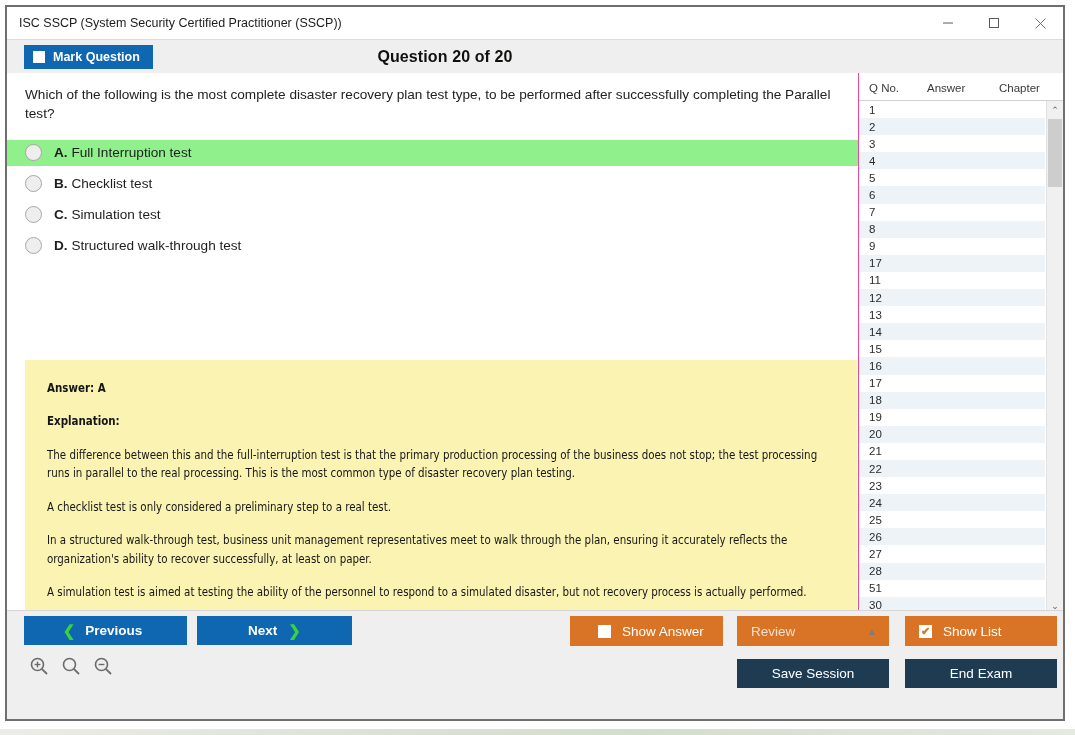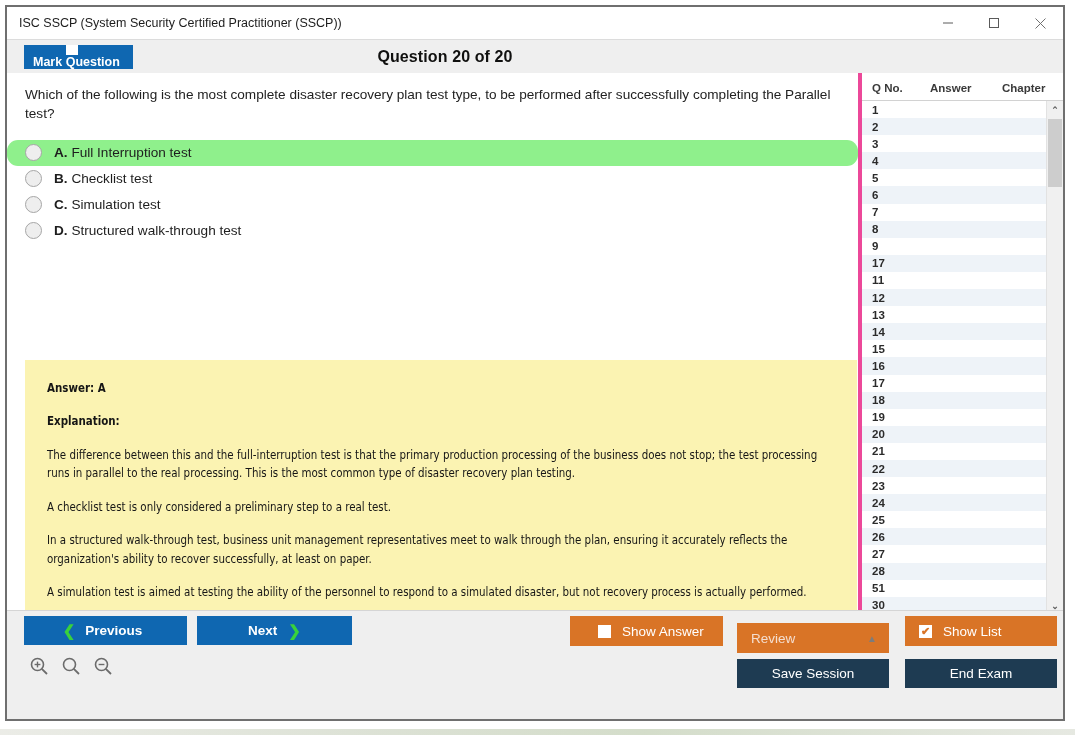--- a/index.html
+++ b/index.html
@@ -87,21 +87,20 @@
     height: 24px;
     background: #0f67b1;
     color: #ffffff;
     font-size: 12.5px;
     font-weight: bold;
     display: inline-flex;
     align-items: center;
     padding: 0 13px 0 9px;
     cursor: pointer;
     border: none;
-    flex-direction: column;
   }
   .mark-box {
     width: 12px;
     height: 12px;
     background: #ffffff;
     display: inline-block;
     margin-right: 8px;
   }
   .q-counter {
     position: absolute;
@@ -123,44 +122,43 @@
     background: #f0abfc;
   }
   .left-pane {
     width: 851px;
     position: relative;
     background: #ffffff;
   }
   .right-pane {
     width: 229px;
     background: #ffffff;
-    border-left: 4px solid #ec4899;
+    border-left: 1px solid #ec4899;
     position: relative;
-    font-weight: bold;
   }
 
   
   .question-text {
     padding: 13px 16px 0 18px;
     font-size: 13.6px;
     line-height: 1.38;
     color: #222222;
   }
 
   
   .options {
     margin-top: 16px;
   }
   .option-row {
     display: flex;
     align-items: center;
     height: 26px;
     padding-left: 18px;
+    margin-bottom: 5px;
     cursor: pointer;
-    border-radius: 11px;
   }
   .option-row.correct {
     background: #8ff08c;
     width: 833px;
   }
   .radio {
     width: 17px;
     height: 17px;
     border-radius: 50%;
     border: 1px solid #a6a6a6;
@@ -335,21 +333,21 @@
     justify-content: flex-start;
     padding-left: 28px;
   }
   .sa-box {
     width: 13px; height: 13px;
     background: #ffffff;
     margin-right: 11px;
     display: inline-block;
   }
   .btn-review {
-    left: 730px; top: 12px; width: 152px;
+    left: 730px; top: 5px; width: 152px;
     justify-content: space-between;
     padding: 0 12px 0 14px;
     color: #f4ded0;
   }
   .up-caret { color: #7c7c7c; font-size: 10px; }
   .btn-showlist {
     left: 898px; top: 5px; width: 152px;
     justify-content: flex-start;
     padding-left: 14px;
   }

